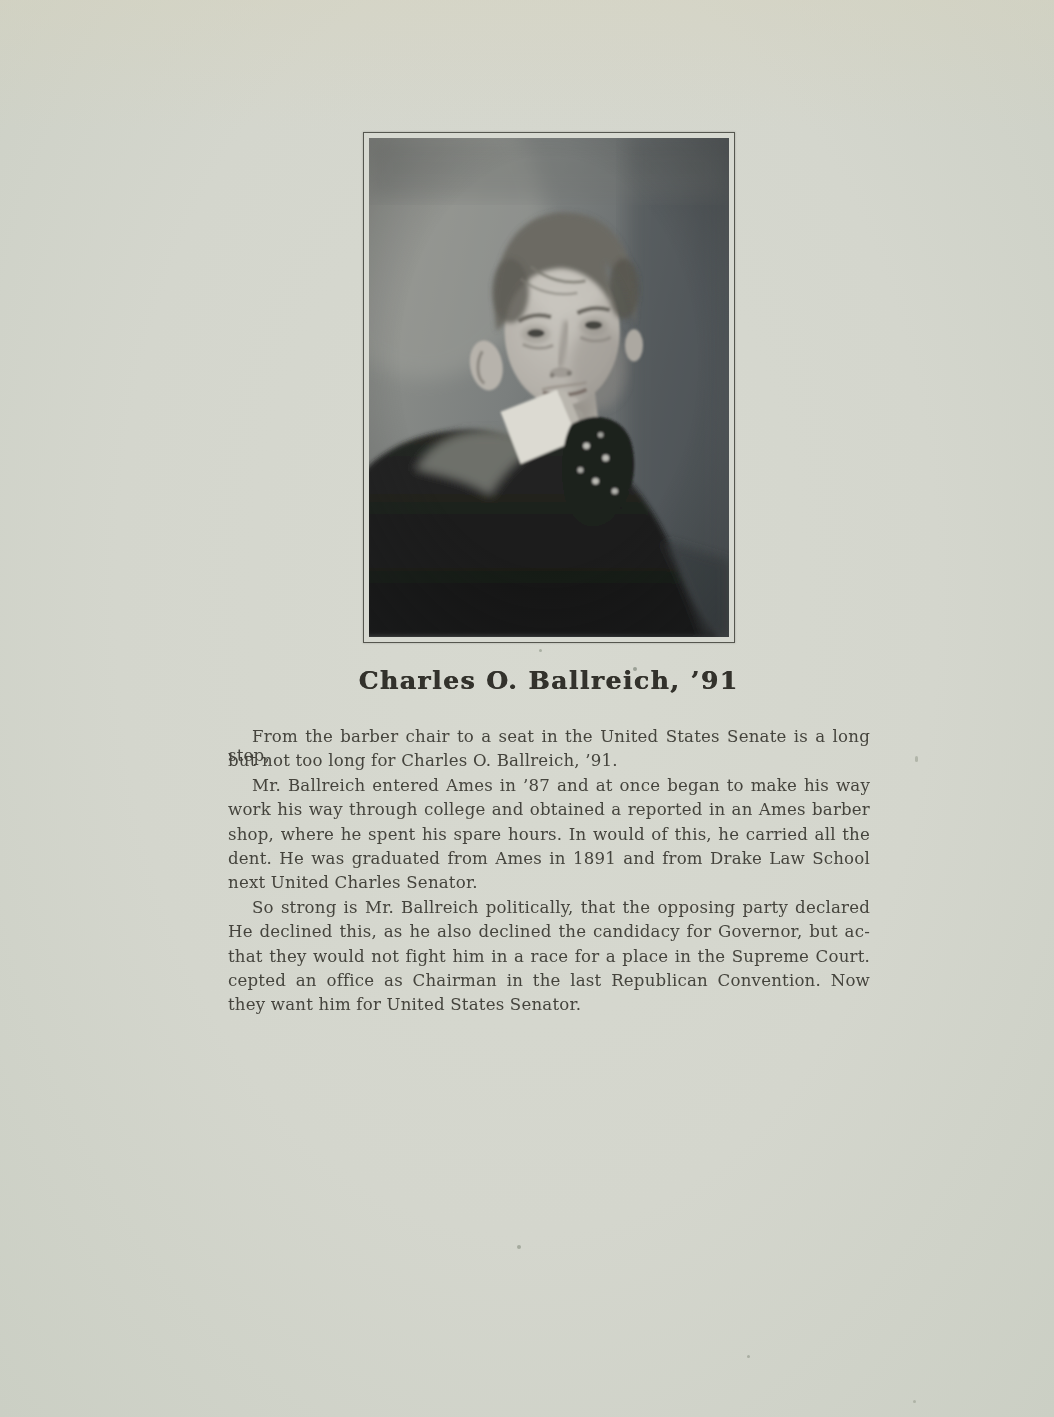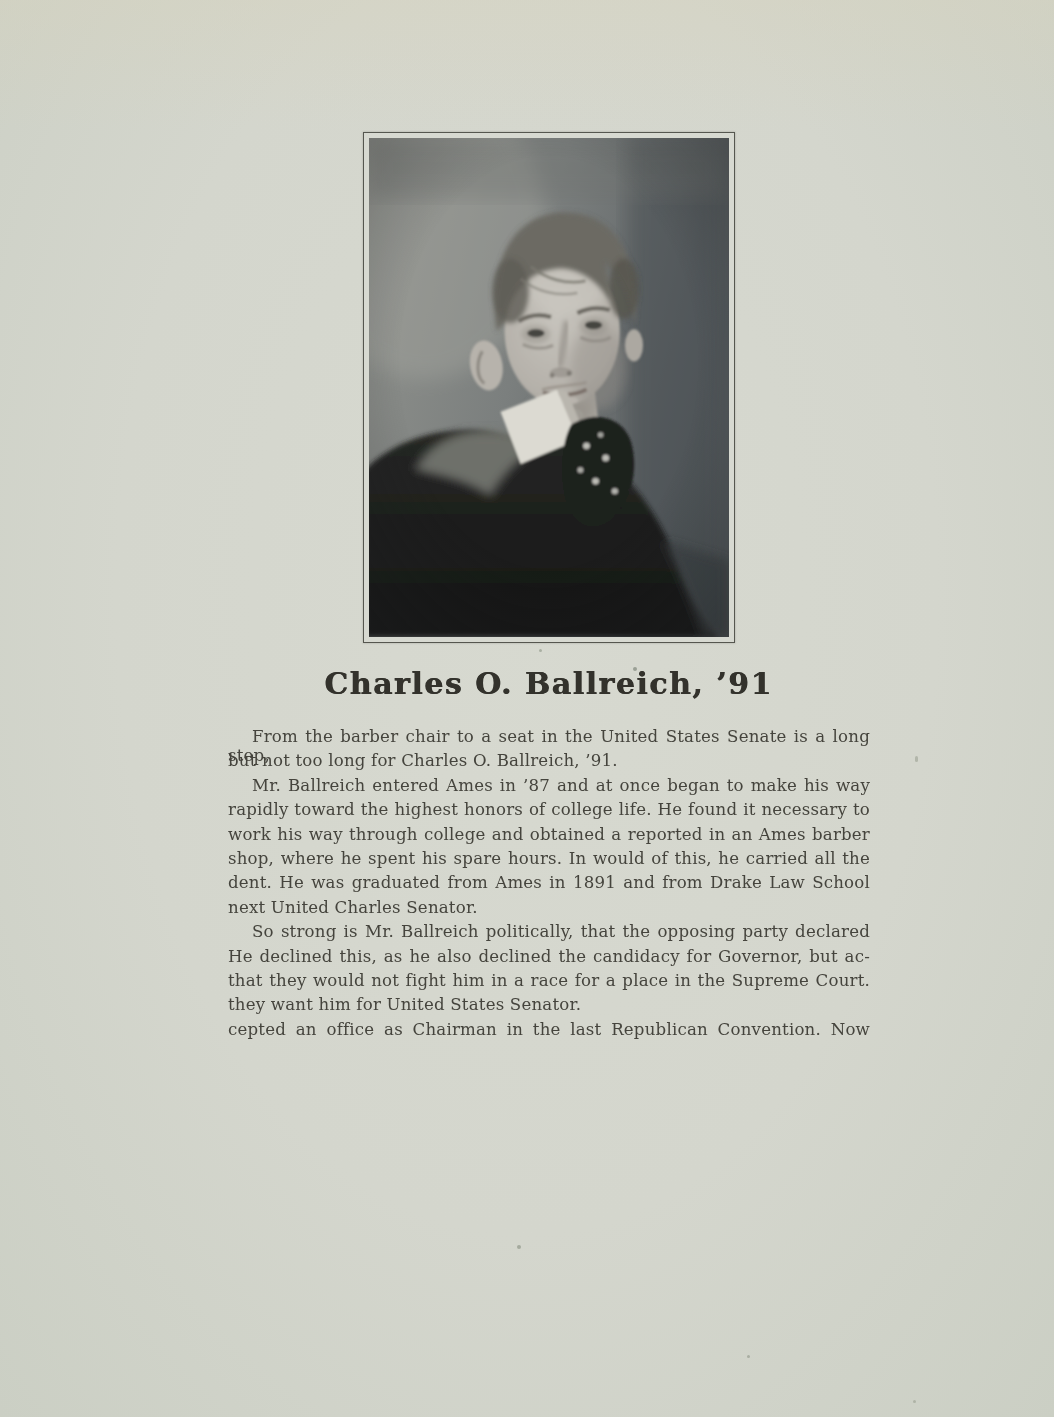--- a/index.html
+++ b/index.html
@@ -38,21 +38,21 @@
   
   .title-row{
     position:absolute;
     left:228px; top:666px; width:641px;
     text-align:center;
   }
   .page-title{
     display:inline-block;
     font-family:"DejaVu Serif","Liberation Serif",serif;
     font-weight:700;
-    font-size:30px;
+    font-size:25px;
     letter-spacing:1.5px;
     color:var(--heading-ink);
     text-shadow:0.6px 0 0 var(--heading-ink);
   }
   
   .article-text{
     position:absolute;
     left:228px; top:727px; width:642px;
     color:var(--ink);
     font-size:16.6px;
@@ -187,30 +187,29 @@
   </div>
 
   <div class="title-row">
     <span class="page-title">Charles O. Ballreich, ’91</span>
   </div>
 
   <div class="article-text">
       <div class="line first">From the barber chair to a seat in the United States Senate is a long step,</div>
       <div class="line last">but not too long for Charles O. Ballreich, ’91.</div>
       <div class="line first">Mr. Ballreich entered Ames in ’87 and at once began to make his way</div>
-      <div class="line">rapidly toward the highest honors of college life. He found it necessary to</div>
       <div class="line">work his way through college and obtained a reported in an Ames barber</div>
       <div class="line">shop, where he spent his spare hours. In would of this, he carried all the</div>
       <div class="line">dent. He was graduated from Ames in 1891 and from Drake Law School</div>
       <div class="line last">next United Charles Senator.</div>
       <div class="line first">So strong is Mr. Ballreich politically, that the opposing party declared</div>
       <div class="line">He declined this, as he also declined the candidacy for Governor, but ac-</div>
       <div class="line">that they would not fight him in a race for a place in the Supreme Court.</div>
+      <div class="line">cepted an office as Chairman in the last Republican Convention. Now</div>
       <div class="line last">they want him for United States Senator.</div>
-      <div class="line">cepted an office as Chairman in the last Republican Convention. Now</div>
     </div>
 
   <div class="speck s1"></div>
   <div class="speck s2"></div>
   <div class="speck s3"></div>
   <div class="speck s4"></div>
   <div class="speck s5"></div>
   <div class="speck s6"></div>
 </div>
 

